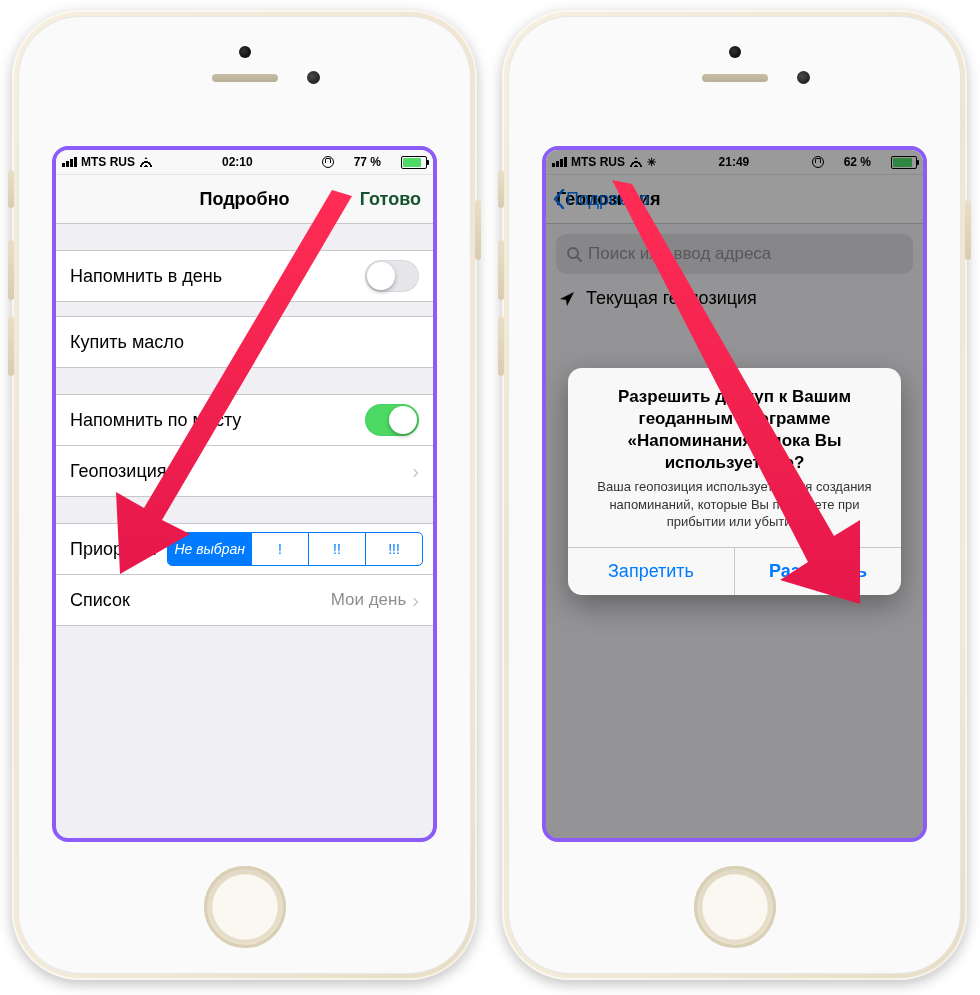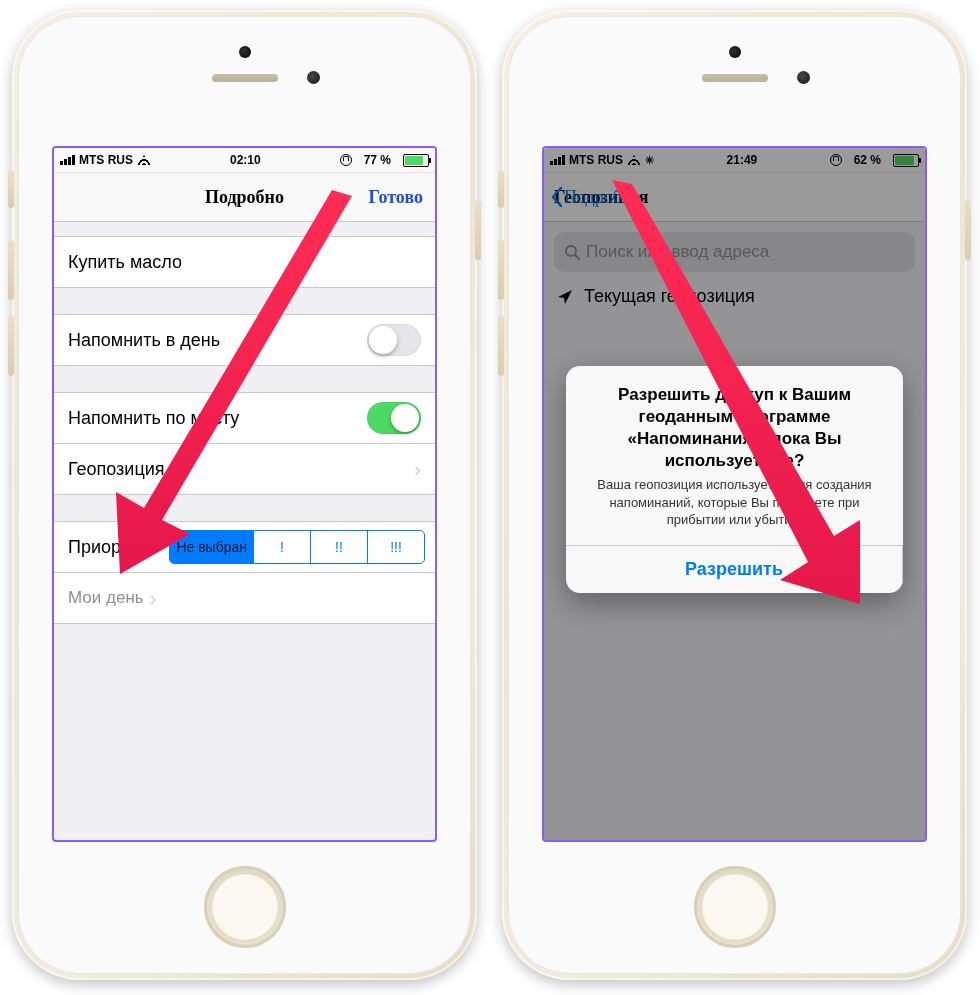--- a/index.html
+++ b/index.html
@@ -19,47 +19,47 @@
   .speaker{position:absolute;top:58px;left:50%;transform:translateX(-50%);width:66px;height:8px;
            border-radius:4px;background:linear-gradient(#c7bea6,#b8af97);}
   .camera{position:absolute;top:55px;left:50%;margin-left:62px;width:13px;height:13px;border-radius:50%;
           background:radial-gradient(circle at 40% 40%,#4a4a4a,#111);}
   .sensor{position:absolute;top:30px;left:50%;transform:translateX(-50%);width:12px;height:12px;border-radius:50%;
           background:radial-gradient(circle at 40% 40%,#333,#000);}
   .home{position:absolute;bottom:26px;left:50%;transform:translateX(-50%);width:82px;height:82px;border-radius:50%;
         background:radial-gradient(circle,#fbf8f2 55%,#e4dbc5 58%,#f0e9d7 70%);
         box-shadow:inset 0 0 0 3px #d9cfb5,inset 0 3px 6px rgba(0,0,0,.1);}
   .screen{position:absolute;top:130px;left:34px;right:34px;bottom:132px;background:#efeff4;
-          border:2px solid #8b5cf6;border-radius:4px;overflow:hidden;}
+          border:4px solid #8b5cf6;border-radius:16px;overflow:hidden;}
   
   .status{height:24px;background:#f8f8f8;border-bottom:1px solid rgba(0,0,0,.08);
           display:flex;align-items:center;justify-content:space-between;padding:0 6px;font-size:12px;font-weight:600;}
   .status .sleft{display:flex;align-items:center;gap:4px;}
-  .status .sright{display:flex;align-items:center;gap:12px;}
+  .status .sright{display:flex;align-items:center;gap:20px;}
   .sig{display:inline-flex;align-items:flex-end;gap:1px;}
   .sig i{width:3px;background:#000;display:inline-block;}
   .sig i:nth-child(1){height:4px;} .sig i:nth-child(2){height:6px;}
   .sig i:nth-child(3){height:8px;} .sig i:nth-child(4){height:10px;}
   .wifi{width:14px;height:10px;position:relative;}
   .wifi::before{content:"";position:absolute;inset:0;background:
      radial-gradient(circle at 50% 100%,#000 0 2px,transparent 2px),
      radial-gradient(circle at 50% 100%,transparent 4px,#000 4px 6px,transparent 6px),
      radial-gradient(circle at 50% 100%,transparent 8px,#000 8px 10px,transparent 10px);
      clip-path:polygon(0 100%,50% 0,100% 100%);}
   .lock-rot{width:10px;height:10px;border:1.4px solid #000;border-radius:50%;position:relative;}
   .lock-rot::after{content:"";position:absolute;width:4px;height:4px;border:1px solid #000;border-bottom:none;
                    border-radius:2px 2px 0 0;left:2px;top:1px;}
   .batt{width:24px;height:11px;border:1px solid #000;border-radius:2px;position:relative;}
   .batt::after{content:"";position:absolute;right:-3px;top:3px;width:2px;height:5px;background:#000;border-radius:0 1px 1px 0;}
   .batt i{position:absolute;left:1px;top:1px;bottom:1px;background:#4cd964;border-radius:1px;}
   
   .nav{height:48px;background:#f8f8f8;border-bottom:1px solid #c8c7cc;display:flex;align-items:center;
-       justify-content:center;position:relative;font-family:Liberation Serif, serif;}
+       justify-content:center;position:relative;}
   .nav .title{font-size:18px;font-weight:600;}
-  .nav .done{position:absolute;right:12px;color:#1d4ed8;font-size:18px;font-weight:600;}
+  .nav .done{position:absolute;right:12px;color:#14532d;font-size:18px;font-weight:600;}
   .nav .back{position:absolute;left:6px;display:flex;align-items:center;color:#007aff;font-size:18px;}
   .nav .back svg{width:14px;height:20px;}
   
   .group{margin-top:26px;background:#fff;border-top:1px solid #c8c7cc;border-bottom:1px solid #c8c7cc;}
   .group.first{margin-top:14px;}
   .row{min-height:50px;display:flex;align-items:center;padding:0 14px;font-size:18px;color:#000;
        border-top:1px solid #c8c7cc;position:relative;}
   .row:first-child{border-top:none;}
   .row .label{flex:1;}
   .row .value{color:#8e8e93;font-size:17px;margin-right:6px;}
@@ -70,21 +70,21 @@
   .switch.on{background:#4cd964;}
   .switch .knob{position:absolute;top:2px;width:28px;height:28px;border-radius:50%;background:#fff;
                box-shadow:0 2px 4px rgba(0,0,0,.3);}
   .switch .knob{left:2px;}
   .switch.on .knob{left:24px;}
   
   .seg{display:flex;border:1.5px solid #007aff;border-radius:5px;overflow:hidden;height:32px;margin-left:auto;}
   .seg div{min-width:44px;padding:0 6px;display:flex;align-items:center;justify-content:center;
            font-size:14px;color:#007aff;border-left:1px solid #007aff;}
   .seg div:first-child{border-left:none;}
-  .seg div.sel{background:#007aff;color:#0f172a;}
+  .seg div.sel{background:#007aff;color:#ffffff;font-style:italic;}
   
   .dim{position:absolute;inset:0;background:rgba(0,0,0,.38);}
   .search{margin:10px 10px 0;background:rgba(120,120,128,.18);border-radius:10px;height:40px;
           display:flex;align-items:center;padding:0 10px;color:#8e8e93;font-size:17px;gap:6px;}
   .locrow{margin:14px 12px 0;display:flex;align-items:center;gap:10px;font-size:18px;}
   .alert{position:absolute;left:22px;right:22px;top:218px;background:#f8f8f8;border-radius:14px;
          box-shadow:0 10px 30px rgba(0,0,0,.35);overflow:hidden;}
   .alert .at{padding:18px 16px 4px;text-align:center;font-size:17px;font-weight:600;line-height:1.3;}
   .alert .am{padding:0 14px 16px;text-align:center;font-size:13px;color:#333;line-height:1.35;}
   .alert .ab{display:flex;border-top:1px solid #c8c7cc;}
@@ -130,32 +130,32 @@
                 <i style="width:77%"></i>
               </span>
           </div>
         </div>
 
         <div class="nav">
           <span class="title">Подробно</span>
           <span class="done">Готово</span>
         </div>
 
-        <div class="group first">
-          <div class="row">
-            <span class="label">Купить масло</span>
-          </div>
-        </div>
-
         <div class="group">
           <div class="row">
             <span class="label">Напомнить в день</span>
             <span class="switch">
                 <span class="knob"></span>
               </span>
+          </div>
+        </div>
+
+        <div class="group first">
+          <div class="row">
+            <span class="label">Купить масло</span>
           </div>
         </div>
 
         <div class="group">
           <div class="row">
             <span class="label">Напомнить по месту</span>
             <span class="switch on">
                 <span class="knob"></span>
               </span>
           </div>
@@ -169,20 +169,21 @@
           <div class="row" style="padding-right:10px;">
             <span class="label" style="flex:0 0 auto;margin-right:6px;">Приоритет</span>
             <div class="seg">
               <div class="sel">Не выбран</div>
               <div>!</div>
               <div>!!</div>
               <div>!!!</div>
             </div>
           </div>
           <div class="row">
+            <span class="label">Список</span>
             <span class="value">Мои день</span>
             <span class="chev">›</span>
           </div>
         </div>
 
       </div>
     </div>
 
     <div class="arrow" style="left:90px;top:180px;width:260px;height:390px;">
       <svg width="260" height="390">
@@ -255,20 +256,21 @@
             </svg>
           <span>Текущая геопозиция</span>
         </div>
 
         <div class="dim"></div>
 
         <div class="alert">
           <div class="at">Разрешить доступ к Вашим геоданным программе «Напоминания», пока Вы используете ее?</div>
           <div class="am">Ваша геопозиция используется для создания напоминаний, которые Вы получаете при прибытии или убытии.</div>
           <div class="ab">
+            <div>Запретить</div>
             <div style="font-weight:600;">Разрешить</div>
           </div>
         </div>
       </div>
     </div>
 
     <div class="arrow" style="left:100px;top:170px;width:280px;height:430px;">
       <svg width="280" height="430">
         <defs>
           <linearGradient id="g2" x1="0" y1="0" x2="0" y2="1">

